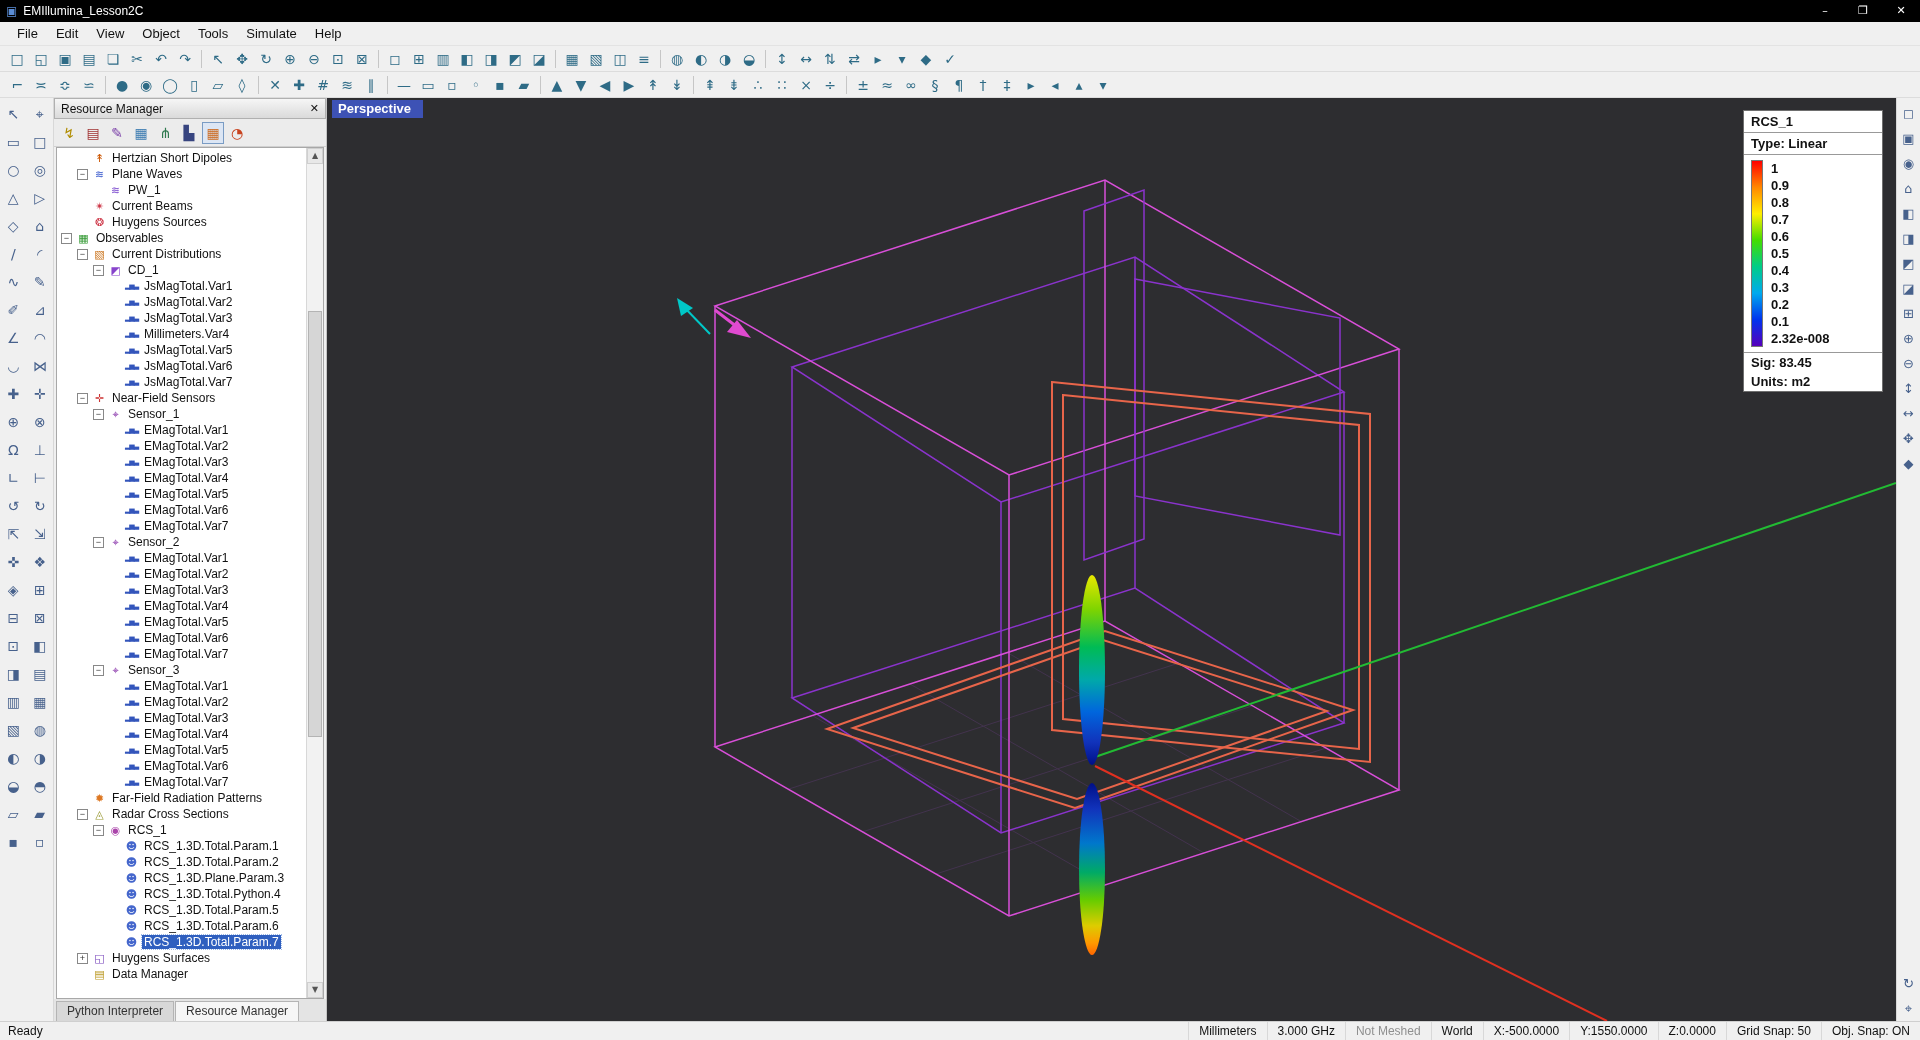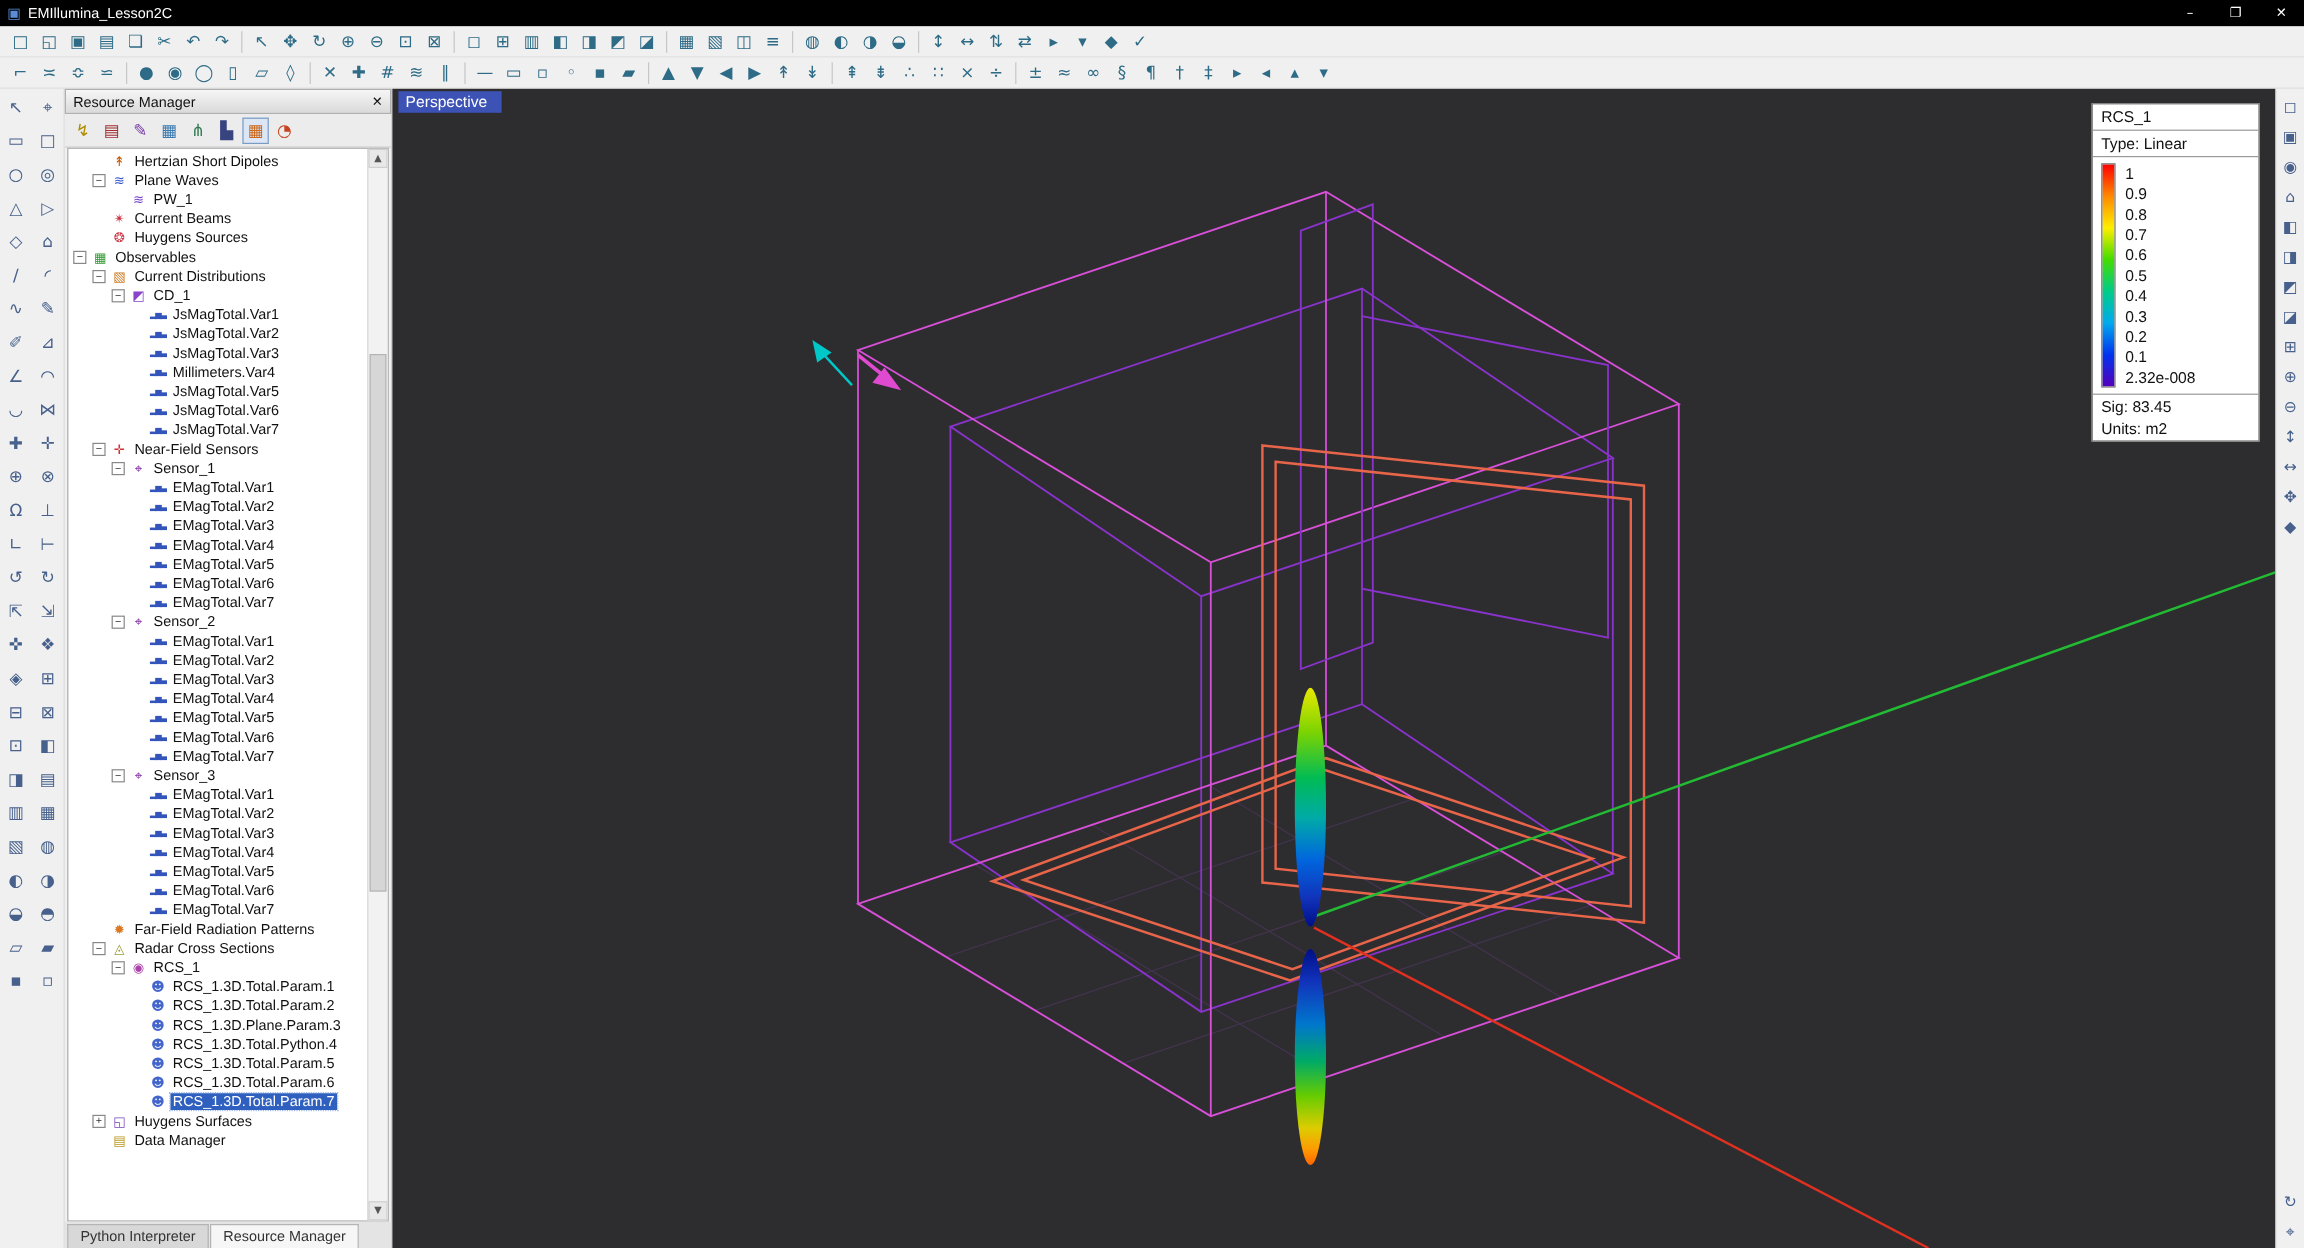--- a/index.html
+++ b/index.html
@@ -79,20 +79,29 @@
   <div class="titlebar">
     <span class="app-icon">▣</span>
     <span>EMIllumina_Lesson2C</span>
     <div class="win-controls">
       <div class="win-btn">–</div>
       <div class="win-btn">❐</div>
       <div class="win-btn">✕</div>
     </div>
   </div>
 
+  <div class="menubar">
+      <div class="menu-item">File</div>
+      <div class="menu-item">Edit</div>
+      <div class="menu-item">View</div>
+      <div class="menu-item">Object</div>
+      <div class="menu-item">Tools</div>
+      <div class="menu-item">Simulate</div>
+      <div class="menu-item">Help</div>
+    </div>
   <div class="toolbar">
       <div class="tb-icon">□</div>
       <div class="tb-icon">◱</div>
       <div class="tb-icon">▣</div>
       <div class="tb-icon">▤</div>
       <div class="tb-icon">❏</div>
       <div class="tb-icon">✂</div>
       <div class="tb-icon">↶</div>
       <div class="tb-icon">↷</div>
       <div class="tb-sep"></div>
@@ -527,21 +536,21 @@
           </div>
           <div class="sb-btn">▼</div>
         </div>
       </div>
       <div class="panel-tabs">
           <div class="tab">Python Interpreter</div>
           <div class="tab active">Resource Manager</div>
         </div>
     </div>
 
-    <div class="viewport" style="background: rgb(45, 45, 48);">
+    <div class="viewport" style="background: rgb(45, 45, 48); font-weight: bold;">
       <svg width="100%" height="100%" viewBox="0 0 1569 923" preserveAspectRatio="none">
         <defs>
           <linearGradient id="lobeUp" gradientUnits="userSpaceOnUse" x1="0" y1="477" x2="0" y2="667">
             <stop offset="0" stop-color="#e8e800"></stop>
               <stop offset="0.18" stop-color="#7fd400"></stop>
             <stop offset="0.38" stop-color="#00bb55"></stop>
               <stop offset="0.55" stop-color="#00a9a9"></stop>
             <stop offset="0.72" stop-color="#0066dd"></stop>
               <stop offset="0.88" stop-color="#1133bb"></stop>
             <stop offset="1" stop-color="#000f88"></stop>
@@ -656,14 +665,28 @@
           <div class="rt-icon">◆</div>
         </div>
       <div class="rt-spacer"></div>
       <div class="rt-group">
           <div class="rt-icon">↻</div>
           <div class="rt-icon">⌖</div>
         </div>
     </div>
   </div>
 
+  <div class="statusbar">
+    <span>Ready</span>
+    <div class="status-fields">
+        <div class="status-field">Millimeters</div>
+        <div class="status-field">3.000 GHz</div>
+        <div class="status-field muted">Not Meshed</div>
+        <div class="status-field">World</div>
+        <div class="status-field">X:-500.0000</div>
+        <div class="status-field">Y:1550.0000</div>
+        <div class="status-field">Z:0.0000</div>
+        <div class="status-field">Grid Snap: 50</div>
+        <div class="status-field">Obj. Snap: ON</div>
+      </div>
+  </div>
 
 </div>
 
 </body></html>

